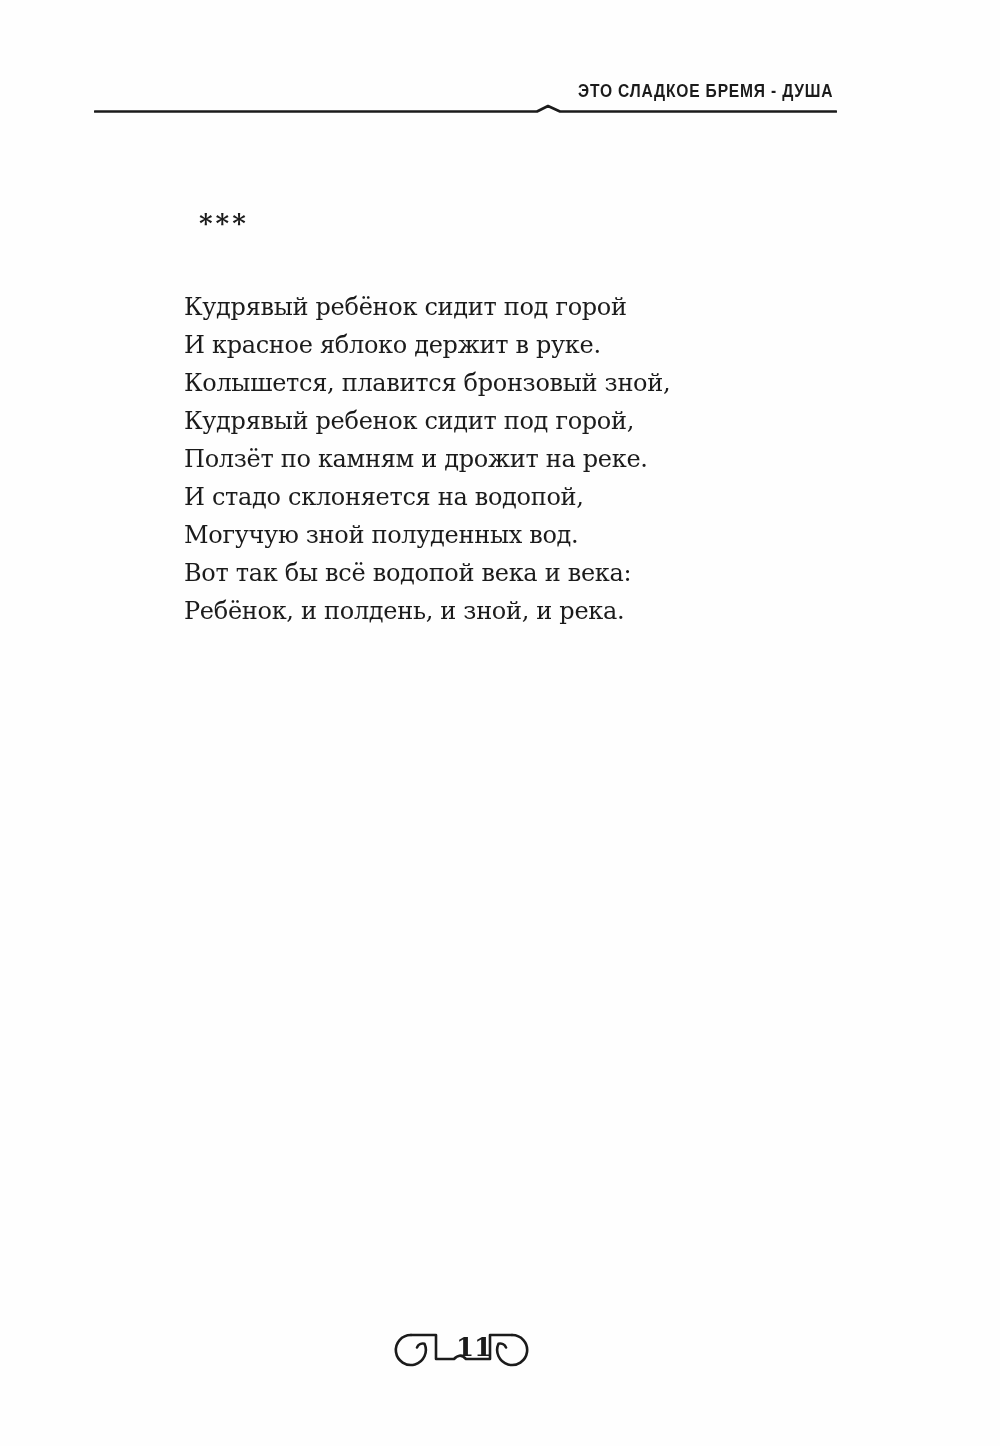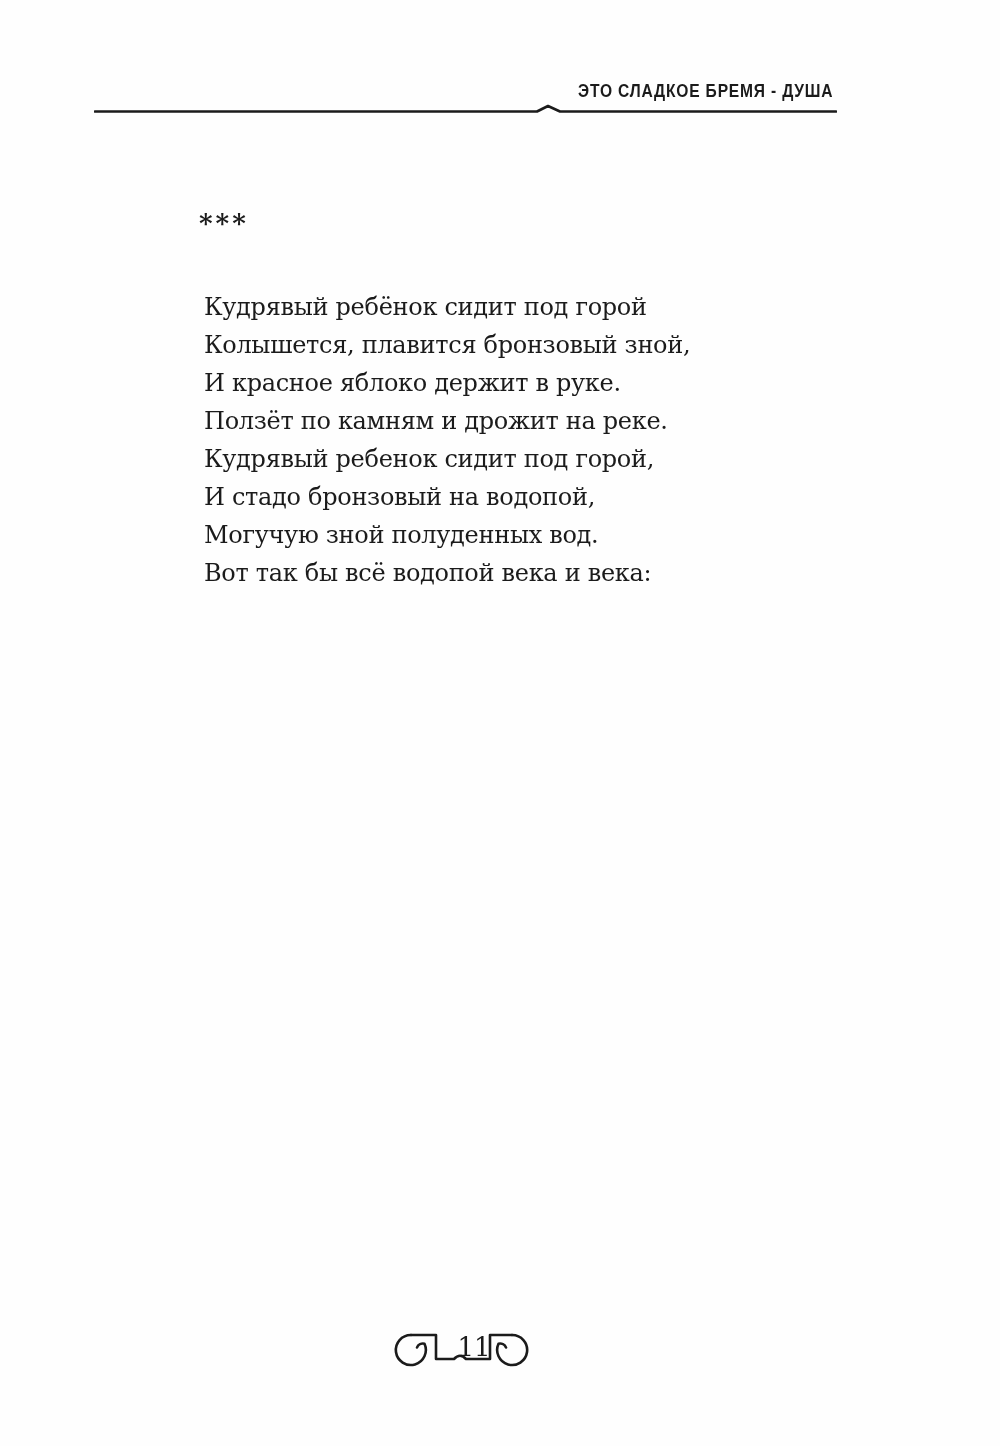--- a/index.html
+++ b/index.html
@@ -41,21 +41,21 @@
     top: 210px;
     font-family: "DejaVu Serif", serif;
     font-weight: 700;
     font-size: 26px;
     line-height: 26px;
     letter-spacing: 3px;
     color: var(--ink);
   }
   .poem {
     position: absolute;
-    left: 204px;
+    left: 184px;
     top: 288px;
     width: 620px;
     font-family: "DejaVu Serif", serif;
     font-size: 24px;
     line-height: 38px;
     letter-spacing: -0.3px;
     color: var(--ink);
     white-space: nowrap;
   }
   .footer-ornament {
@@ -68,47 +68,48 @@
   }
   .footer-ornament svg { position: absolute; left: 0; top: 0; }
   .page-number {
     position: absolute;
     left: 46px;
     top: 7px;
     width: 76px;
     line-height: 30px;
     text-align: center;
     font-family: "DejaVu Serif", serif;
-    font-weight: 400;
+    font-weight: 700;
     font-size: 26px;
     color: var(--ink);
   }
 </style>
 </head>
 <body>
 
 <div class="page">
 
   <div class="running-head">ЭТО СЛАДКОЕ БРЕМЯ - ДУША</div>
 
   <svg class="head-rule" viewBox="0 0 743 14" xmlns="http://www.w3.org/2000/svg" aria-hidden="true">
     <path d="M 1,8.5 L 443,8.5 L 454,3 L 466,8.5 L 742,8.5" fill="none" stroke="currentColor" stroke-width="2.6" stroke-linecap="round" stroke-linejoin="round"></path>
   </svg>
 
   <div class="stanza-marker">***</div>
 
   <div class="poem">
     <div class="poem-line">Кудрявый ребёнок сидит под горой</div>
+    <div class="poem-line">И красное яблоко держит в руке.</div>
     <div class="poem-line">Колышется, плавится бронзовый зной,</div>
-    <div class="poem-line">И красное яблоко держит в руке.</div>
+    <div class="poem-line">Кудрявый ребенок сидит под горой,</div>
     <div class="poem-line">Ползёт по камням и дрожит на реке.</div>
-    <div class="poem-line">Кудрявый ребенок сидит под горой,</div>
-    <div class="poem-line">И стадо бронзовый на водопой,</div>
+    <div class="poem-line">И стадо склоняется на водопой,</div>
     <div class="poem-line">Могучую зной полуденных вод.</div>
     <div class="poem-line">Вот так бы всё водопой века и века:</div>
+    <div class="poem-line">Ребёнок, и полдень, и зной, и река.</div>
   </div>
 
   <div class="footer-ornament">
     <svg viewBox="0 0 150 48" width="150" height="48" xmlns="http://www.w3.org/2000/svg" aria-hidden="true">
       <g fill="none" stroke="currentColor" stroke-width="2.6" stroke-linecap="round" stroke-linejoin="round">
 
         <path d="M 21,10 A 15,15 0 1 0 34.5,18.8 A 6.5,6.5 0 0 0 27,22.5"></path>
 
         <path d="M 21,10 L 46,10 L 46,34 L 64,34 Q 70,27.5 76,34 L 100,34 L 100,10 L 122,10"></path>
 

